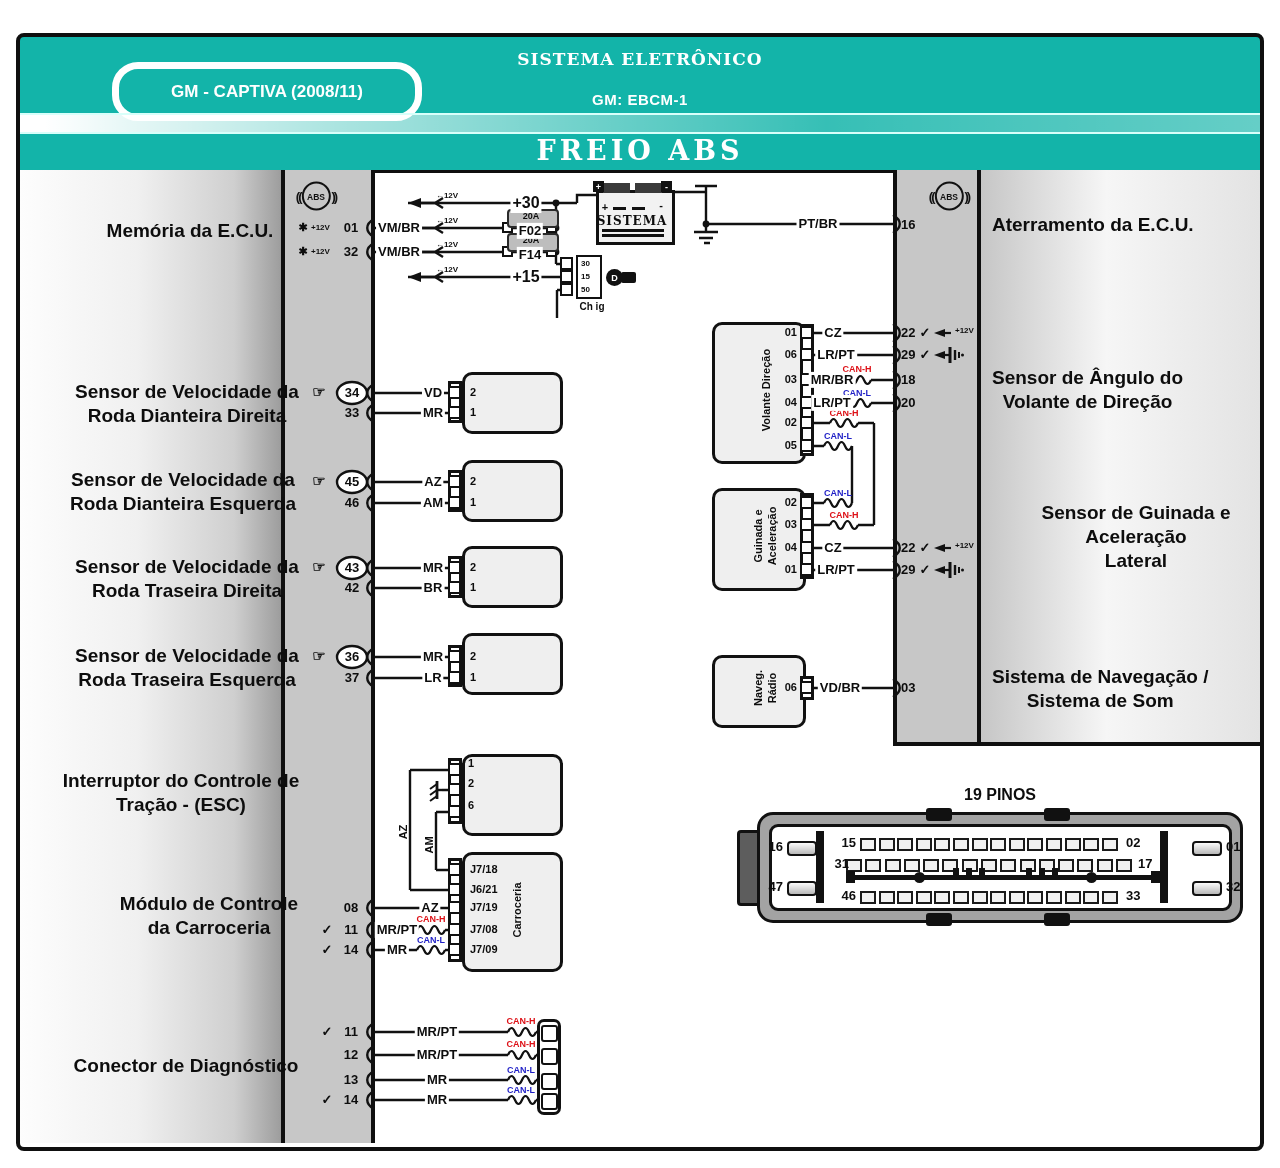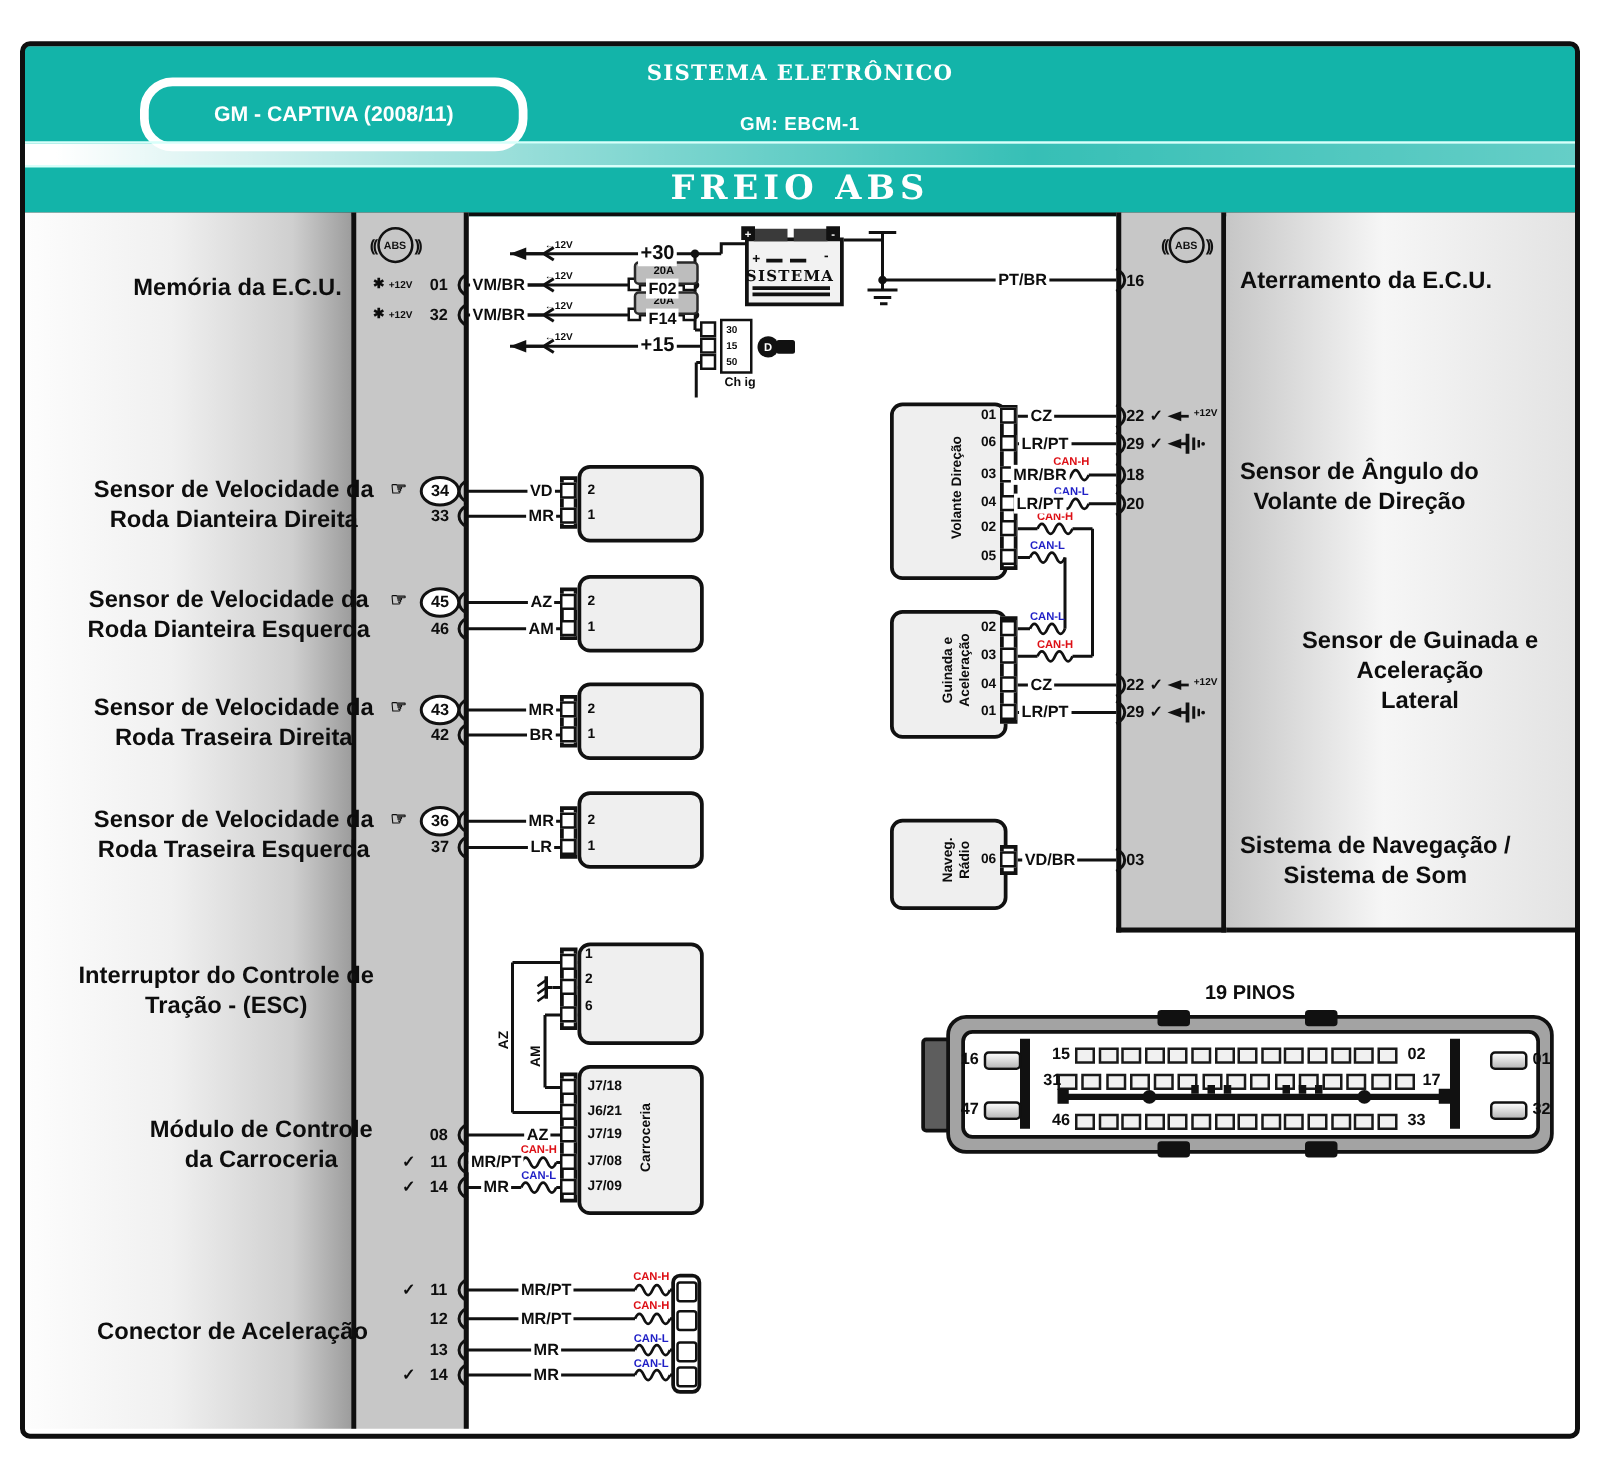--- a/index.html
+++ b/index.html
@@ -312,21 +312,21 @@
   <span class="t lbl" style="left:183px;top:492px">Sensor de Velocidade da
 Roda Dianteira Esquerda</span>
   <span class="t lbl" style="left:187px;top:579px">Sensor de Velocidade da
 Roda Traseira Direita</span>
   <span class="t lbl" style="left:187px;top:668px">Sensor de Velocidade da
 Roda Traseira Esquerda</span>
   <span class="t lbl" style="left:181px;top:793px">Interruptor do Controle de
 Tração - (ESC)</span>
   <span class="t lbl" style="left:209px;top:916px">Módulo de Controle
 da Carroceria</span>
-  <span class="t lbl" style="left:186px;top:1066px">Conector de Aceleração</span>
+  <span class="t lbl" style="left:186px;top:1066px">Conector de Diagnóstico</span>
 
   <span class="t f11" style="left:303px;top:228px">✱</span>
   <span class="t tl f8" style="left:311px;top:228px">+12V</span>
   <span class="t" style="left:351px;top:228px">01</span>
   <span class="t wl" style="left:399px;top:228px">VM/BR</span>
   <span class="t f11" style="left:303px;top:252px">✱</span>
   <span class="t tl f8" style="left:311px;top:252px">+12V</span>
   <span class="t" style="left:351px;top:252px">32</span>
   <span class="t wl" style="left:399px;top:252px">VM/BR</span>
 

